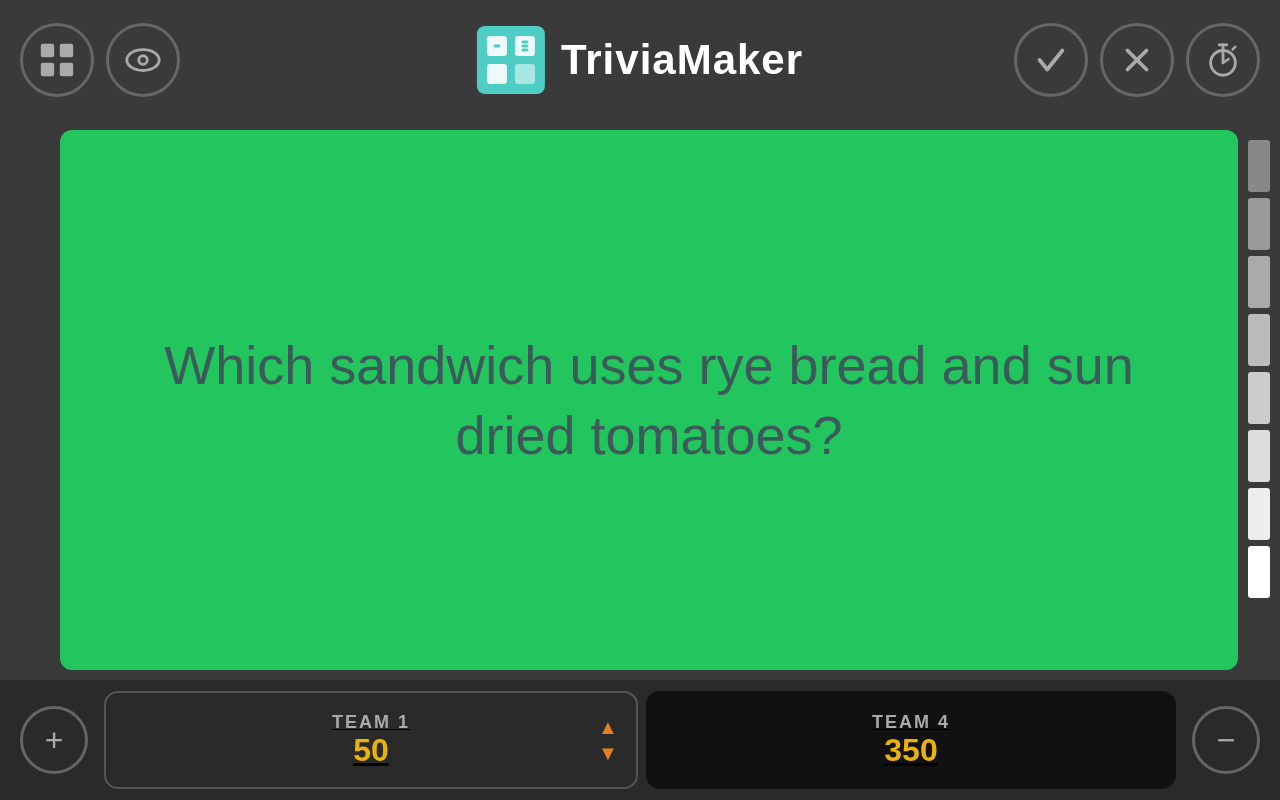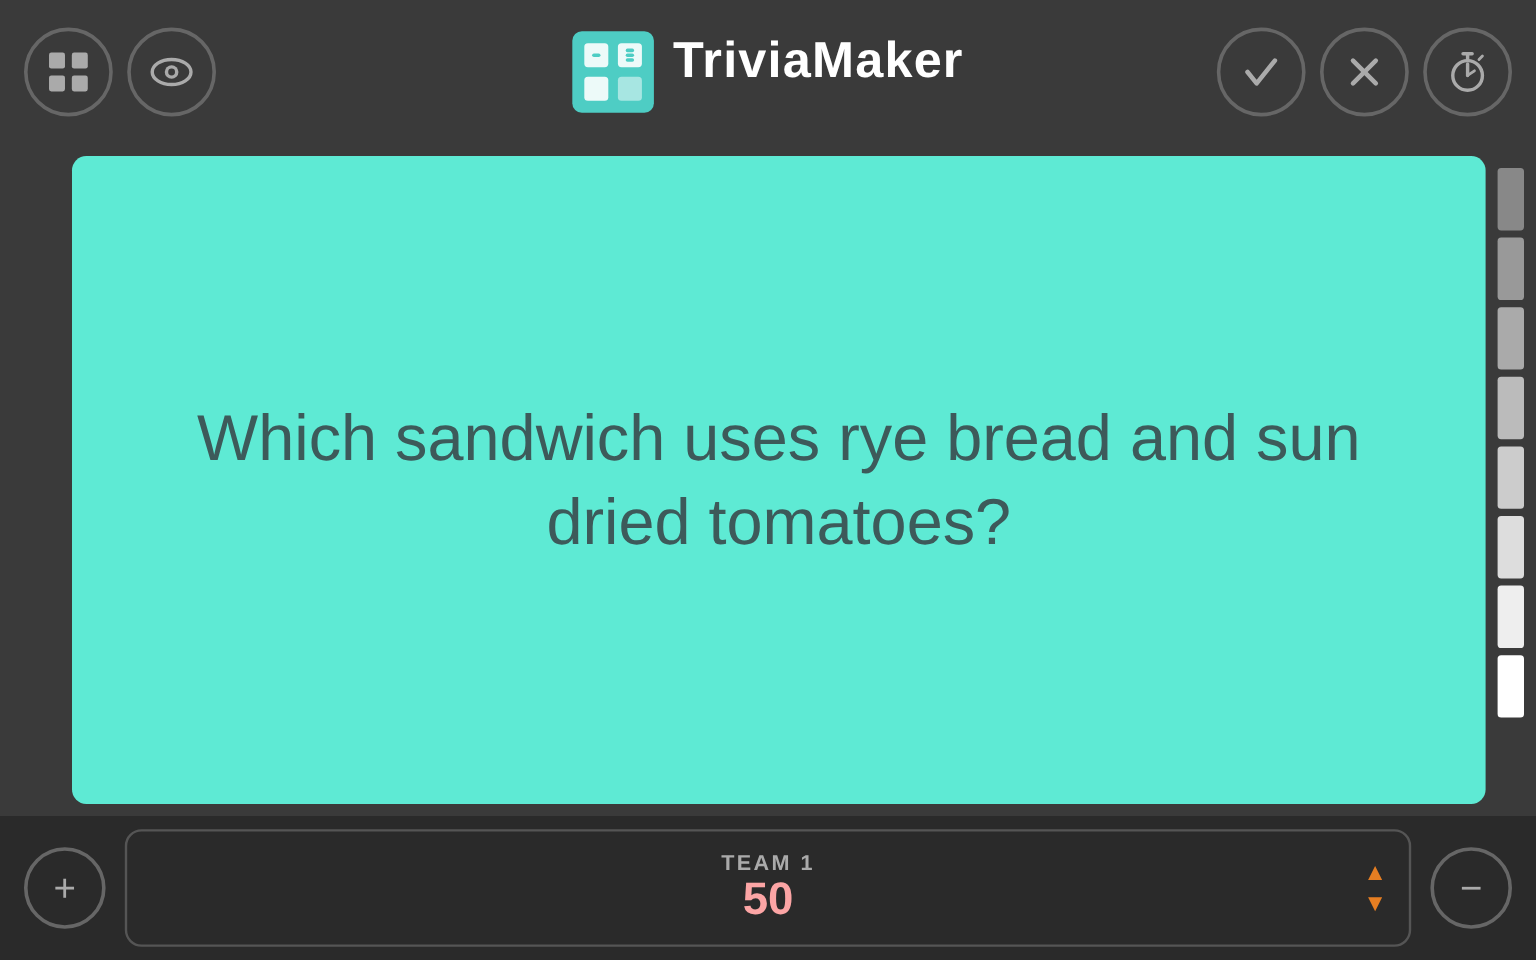--- a/index.html
+++ b/index.html
@@ -25,20 +25,21 @@
     }
 
     .header-left {
       display: flex;
       align-items: center;
       gap: 12px;
     }
 
     .header-center {
       display: flex;
+      align-items: center;
       gap: 16px;
       position: absolute;
       left: 50%;
       transform: translateX(-50%);
     }
 
     .header-right {
       display: flex;
       align-items: center;
       gap: 12px;
@@ -89,21 +90,21 @@
       width: 100%;
       height: 560px;
       display: flex;
       align-items: stretch;
       padding: 10px 0 10px 60px;
       gap: 0;
     }
 
     .question-card {
       flex: 1;
-      background: #5eead4;
+      background: #22c55e;
       border-radius: 12px;
       display: flex;
       align-items: center;
       justify-content: center;
       margin-right: 10px;
     }
 
     .question-text {
       font-size: 54px;
       font-weight: 400;
@@ -182,39 +183,40 @@
     .team-card {
       flex: 1;
       height: 98px;
       background: #111;
       border-radius: 14px;
       display: flex;
       flex-direction: column;
       align-items: center;
       justify-content: center;
       position: relative;
+      text-decoration: underline;
     }
 
     .team-card.active {
       background: #2a2a2a;
       border: 2px solid #555;
     }
 
     .team-name {
       font-size: 18px;
       font-weight: 700;
       color: #aaa;
       letter-spacing: 2px;
       text-transform: uppercase;
     }
 
     .team-score {
-      font-size: 38px;
+      font-size: 32px;
       font-weight: 700;
-      color: #fca5a5;
+      color: #eab308;
       line-height: 1.1;
     }
 
     .team-arrows {
       position: absolute;
       right: 14px;
       top: 50%;
       transform: translateY(-50%);
       display: flex;
       flex-direction: column;
@@ -339,18 +341,22 @@
           <span class="arrow-up">▲</span>
         </button>
         <button class="arrow-btn">
           <span class="arrow-down">▼</span>
         </button>
       </div>
     </div>
 
 
 
+    <div class="team-card">
+      <span class="team-name">TEAM 4</span>
+      <span class="team-score">350</span>
+    </div>
   </div>
 
   <button class="score-minus-btn">
     <span>−</span>
   </button>
 </div>
 
 </body></html>

